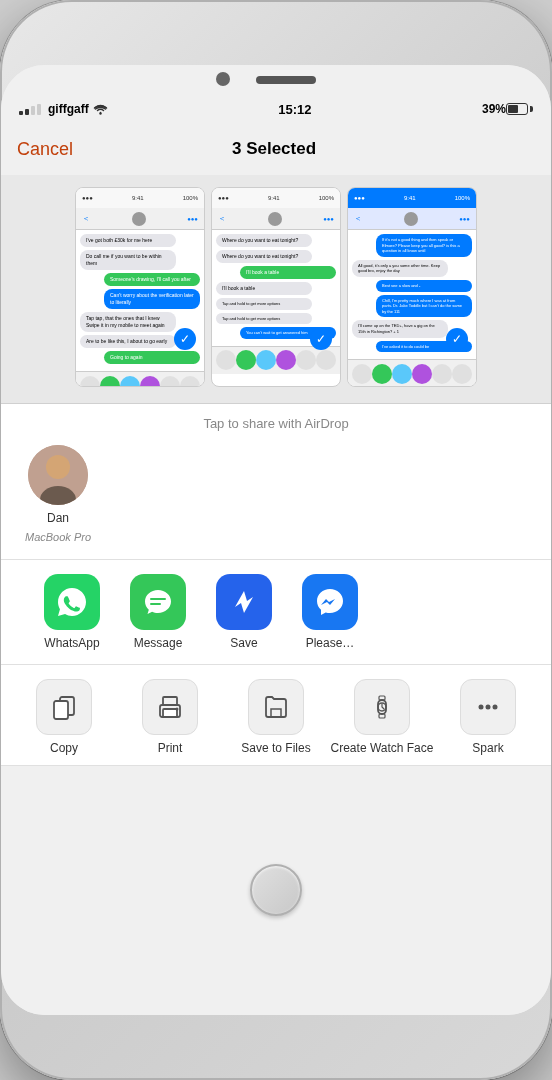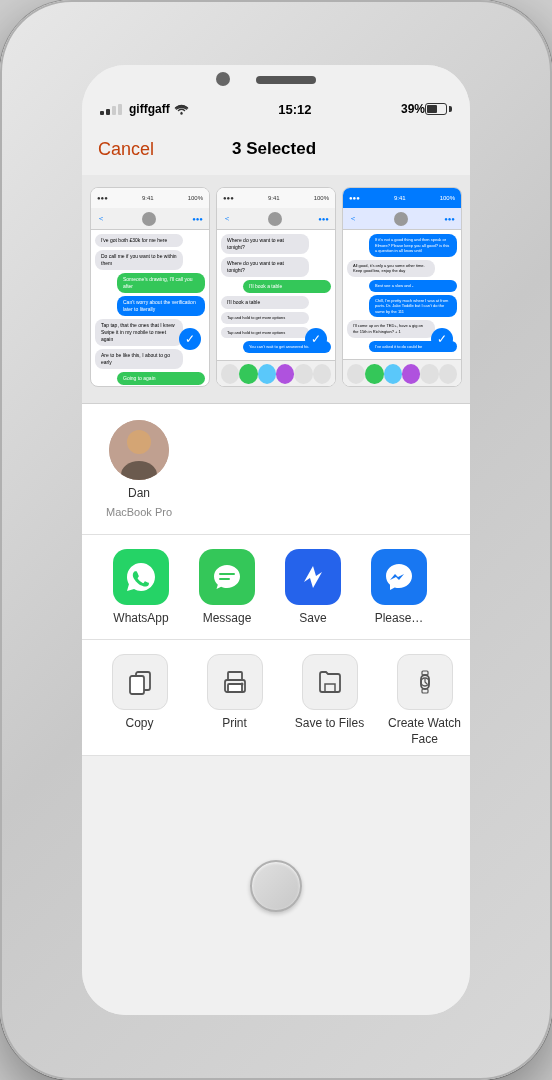--- a/index.html
+++ b/index.html
@@ -45,21 +45,21 @@
       position: absolute;
       right: -6px;
       top: 220px;
       width: 6px;
       height: 90px;
       background: #b8b8b8;
       border-radius: 0 3px 3px 0;
     }
 
     .phone-screen {
-      width: 388px;
+      width: 550px;
       height: 950px;
       background: #f0f0f0;
       border-radius: 44px;
       overflow: hidden;
       position: relative;
       display: flex;
       flex-direction: column;
     }
 
     
@@ -293,33 +293,33 @@
       width: 60px;
       height: 60px;
       border-radius: 50%;
       background: #c0a090;
       overflow: hidden;
       display: flex;
       align-items: flex-end;
       justify-content: center;
     }
     .contact-name { font-size: 12px; color: #333; font-weight: 500; }
-    .contact-device { font-size: 11px; color: #888; }
+    .contact-device { font-size: 11px; color: #888; font-style: italic; }
 
     
     .share-row {
       background: white;
       padding: 14px 0;
       border-bottom: 1px solid #e0e0e0;
       overflow: hidden;
     }
     .share-apps {
       display: flex;
       gap: 0;
-      padding: 0 16px;
+      padding: 0 28px;
       overflow-x: auto;
     }
     .share-app {
       display: flex;
       flex-direction: column;
       align-items: center;
       gap: 6px;
       min-width: 86px;
     }
     .app-icon {
@@ -541,20 +541,21 @@
             <div class="toolbar-dot teal"></div>
             <div class="toolbar-dot purple"></div>
             <div class="toolbar-dot"></div>
             <div class="toolbar-dot"></div>
           </div>
         </div>
       </div>
     </div>
 
     <div class="airdrop-section">
+      <div class="airdrop-label">Tap to share with AirDrop</div>
       <div class="airdrop-contacts">
         <div class="airdrop-contact">
           <div class="airdrop-avatar">
             <svg width="60" height="60" viewBox="0 0 60 60">
               <rect width="60" height="60" rx="30" fill="#c0a090"></rect>
               <circle cx="30" cy="22" r="12" fill="#d4a574"></circle>
               <ellipse cx="30" cy="55" rx="18" ry="14" fill="#6b5a4e"></ellipse>
             </svg>
           </div>
           <div class="contact-name">Dan</div>

